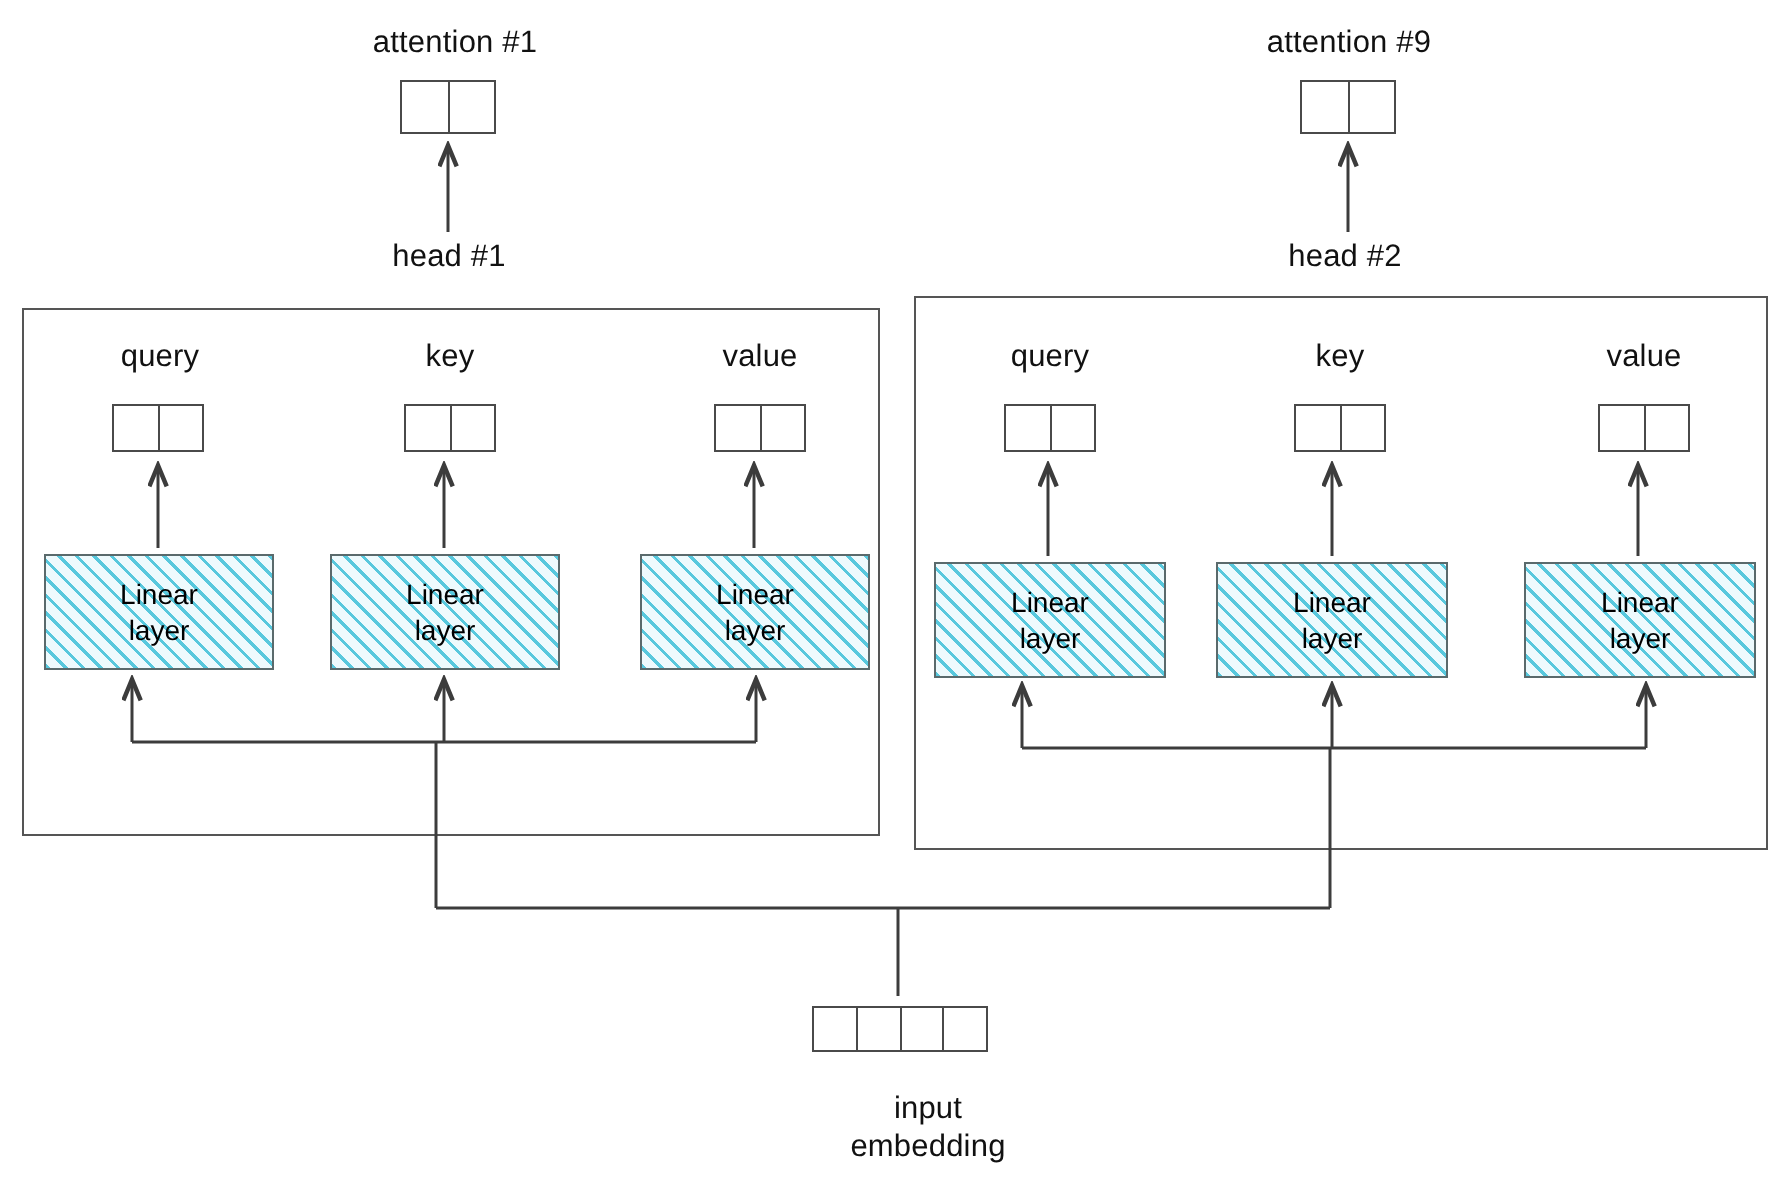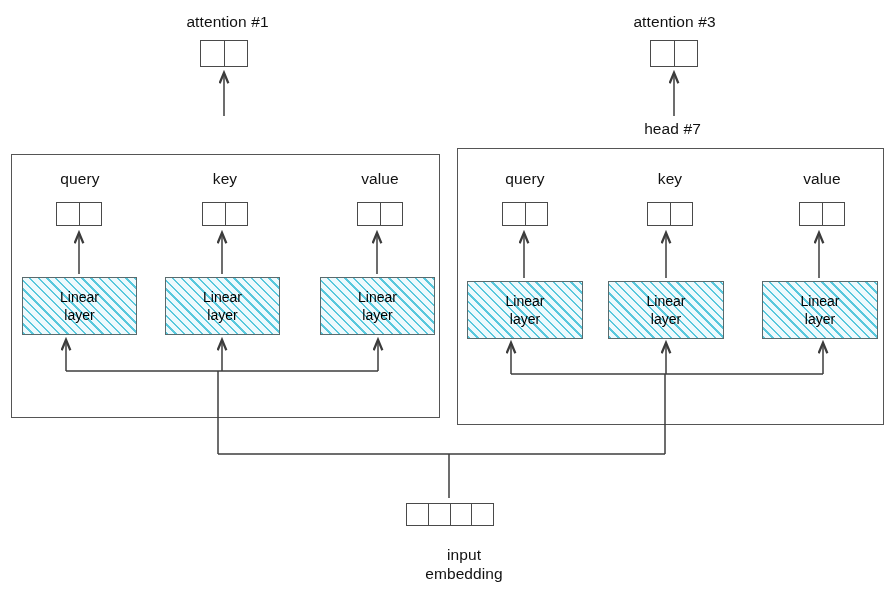--- a/index.html
+++ b/index.html
@@ -97,29 +97,30 @@
 
 <div id="canvas">
 
   <div class="lbl" style="left:155px; top:12px; width:145px;">attention #1</div>
 
   <div class="strip" style="left:200px; top:40px; width:48px; height:27px;">
     <div class="cell"></div>
     <div class="cell"></div>
   </div>
 
-
-  <div class="lbl" style="left:602px; top:12px; width:145px;">attention #3</div>
+  <div class="lbl" style="left:152px; top:119px; width:145px;">head #1</div>
+
+  <div class="lbl" style="left:602px; top:12px; width:145px;">attention #9</div>
 
   <div class="strip" style="left:650px; top:40px; width:48px; height:27px;">
     <div class="cell"></div>
     <div class="cell"></div>
   </div>
 
-  <div class="lbl" style="left:600px; top:119px; width:145px;">head #7</div>
+  <div class="lbl" style="left:600px; top:119px; width:145px;">head #2</div>
 
   <div class="head-box" style="left:11px; top:154px; width:429px; height:264px;"></div>
 
   <div class="lbl" style="left:35px; top:169px; width:90px;">query</div>
   <div class="strip" style="left:56px; top:202px; width:46px; height:24px;">
     <div class="cell"></div>
     <div class="cell"></div>
   </div>
   <div class="linear" style="left:22px; top:277px; width:115px; height:58px;">
     <span class="ltext">Linear

